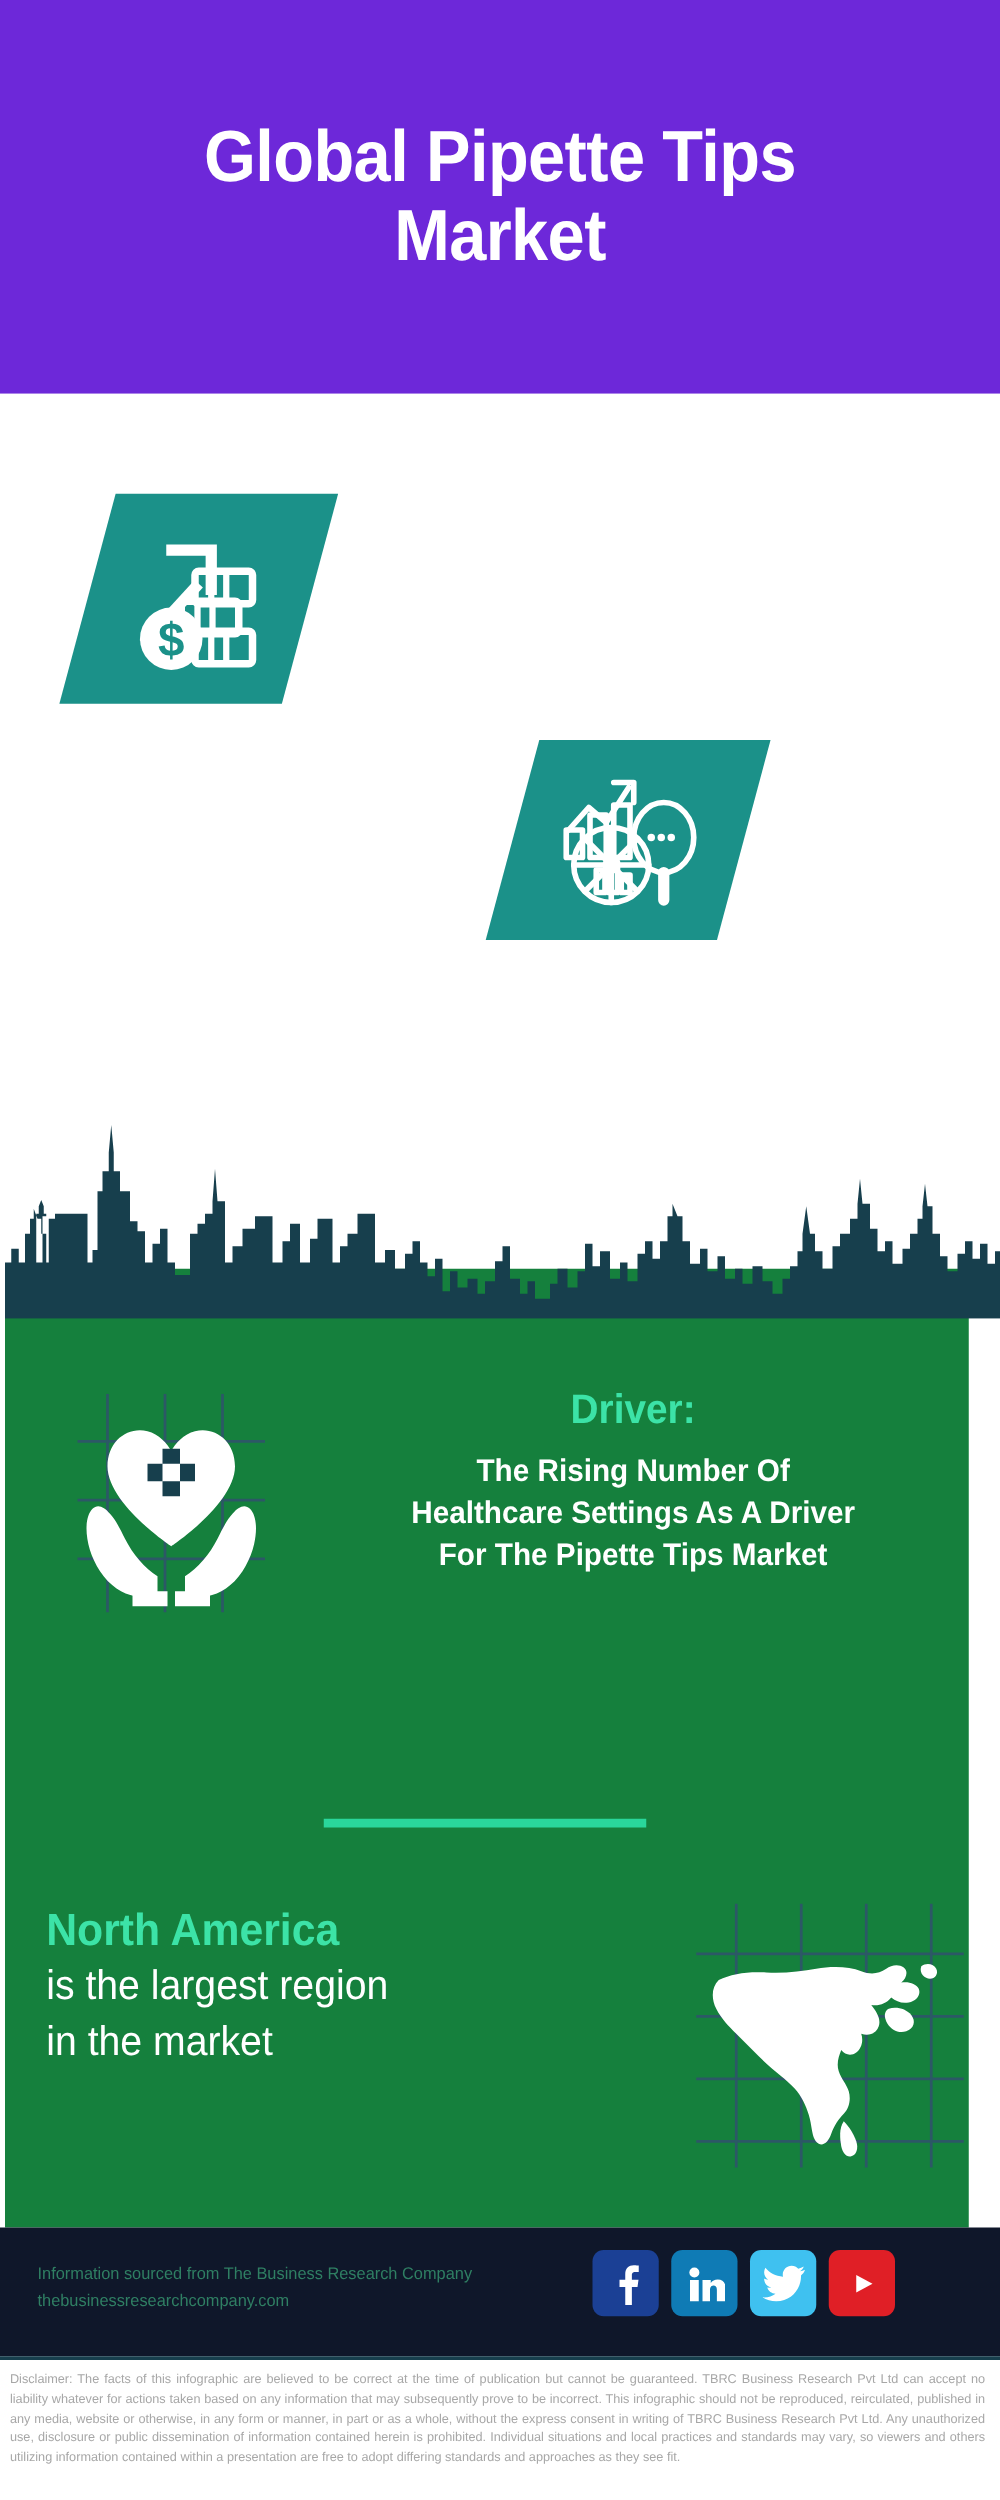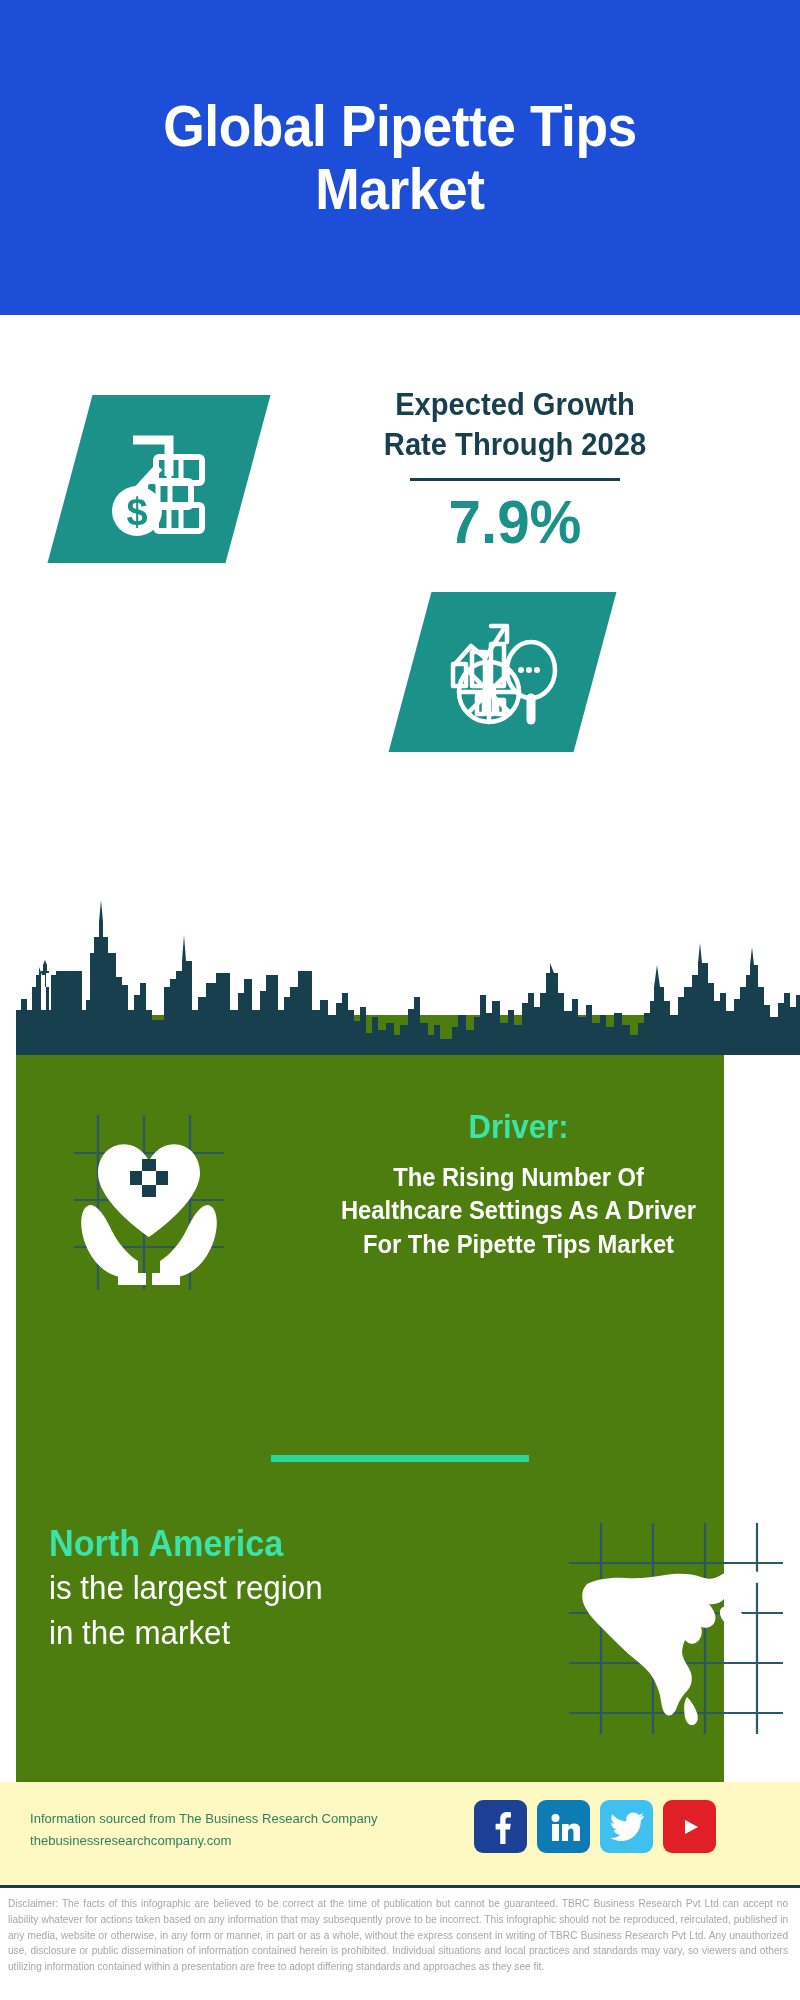--- a/index.html
+++ b/index.html
@@ -8,21 +8,21 @@
     background:#ffffff;
     font-family:"Liberation Sans", sans-serif;
     overflow:hidden;
     position:relative;
   }
   .page{position:relative;width:800px;height:2000px;overflow:hidden;}
 
   
   .header{
     position:absolute;left:0;top:0;width:800px;height:315px;
-    background:#1d4ed8;
+    background:#6d28d9;
     display:flex;align-items:center;justify-content:center;
   }
   .header-title{
     color:#ffffff;
     font-family:"Liberation Sans", sans-serif;
     font-weight:bold;
     font-size:58px;
     line-height:1.07;
     text-align:center;
     letter-spacing:-0.5px;
@@ -62,22 +62,22 @@
     line-height:1;
     text-align:center;
     transform:scaleX(0.94);
   }
 
   
   .skyline-wrap{position:absolute;left:0;top:0;width:800px;height:180px;overflow:hidden;}
 
   
   .dark-zone{
-    position:absolute;left:16px;top:1015px;width:708px;height:767px;
-    background:#4d7c0f;
+    position:absolute;left:4px;top:1015px;width:771px;height:767px;
+    background:#15803d;
   }
 
   .driver-row{position:absolute;left:0;top:100px;width:800px;}
   .driver-icon{position:absolute;left:48px;top:0px;width:170px;height:175px;}
   .driver-text{position:absolute;left:230px;top:-8px;width:545px;text-align:center;}
   .driver-label{
     color:#3ce3a7;font-weight:bold;font-size:33px;line-height:1.2;
     transform:scaleX(0.94);text-align:center;
   }
   .driver-body{
@@ -96,21 +96,21 @@
     transform:scaleX(0.95);
   }
   .region-sub{
     color:#ffffff;font-size:33px;line-height:1.22;margin-top:4px;
     transform:scaleX(0.95);
   }
   .region-map{position:absolute;left:545px;top:-2px;width:230px;height:215px;}
 
   
   .footer{
-    position:absolute;left:0;top:1782px;width:800px;height:103px;background:#fef9c3;
+    position:absolute;left:0;top:1782px;width:800px;height:103px;background:#0f172a;
   }
   .footer-text{
     position:absolute;left:30px;top:26px;width:420px;
     color:#2f7f63;font-size:13.5px;line-height:1.65;transform:scaleX(0.97);
     transform-origin:left center;
   }
   .socials{position:absolute;left:474px;top:18px;display:flex;gap:10px;}
   .soc{width:53px;height:53px;border-radius:9px;display:flex;align-items:center;justify-content:center;}
 
   .footer-rule{position:absolute;left:0;top:1885px;width:800px;height:3px;background:#173f4d;}
@@ -151,26 +151,20 @@
         <line x1="71" y1="62" x2="71" y2="88"></line>
         <line x1="70" y1="86" x2="70" y2="112"></line>
         <line x1="82" y1="86" x2="82" y2="112"></line>
       </g>
 
       <circle cx="38" cy="92" r="25" fill="#ffffff"></circle>
       <text x="38" y="106" font-family="'Liberation Sans', sans-serif" font-size="38" font-weight="bold" fill="#1b9189" text-anchor="middle">$</text>
     </svg>
   </div>
 
-  <div class="stat-block" style="left:285px;top:385px;width:460px;">
-    <div class="stat-title">Expected Growth</div>
-    <div class="stat-title">Rate Through 2028</div>
-    <div class="stat-rule"></div>
-    <div class="stat-value">7.9%</div>
-  </div>
 
 
   <div class="para" style="left:410px;top:592px;width:185px;height:160px;">
     <svg width="128" height="128" viewBox="0 0 128 128">
       <g fill="none" stroke="#ffffff" stroke-width="4.5" stroke-linejoin="round" stroke-linecap="round">
 
         <polyline points="16,56 32,38 46,50 64,22"></polyline>
         <polyline points="52,18 68,18 68,34"></polyline>
 
         <rect x="14" y="56" width="13" height="22"></rect>

